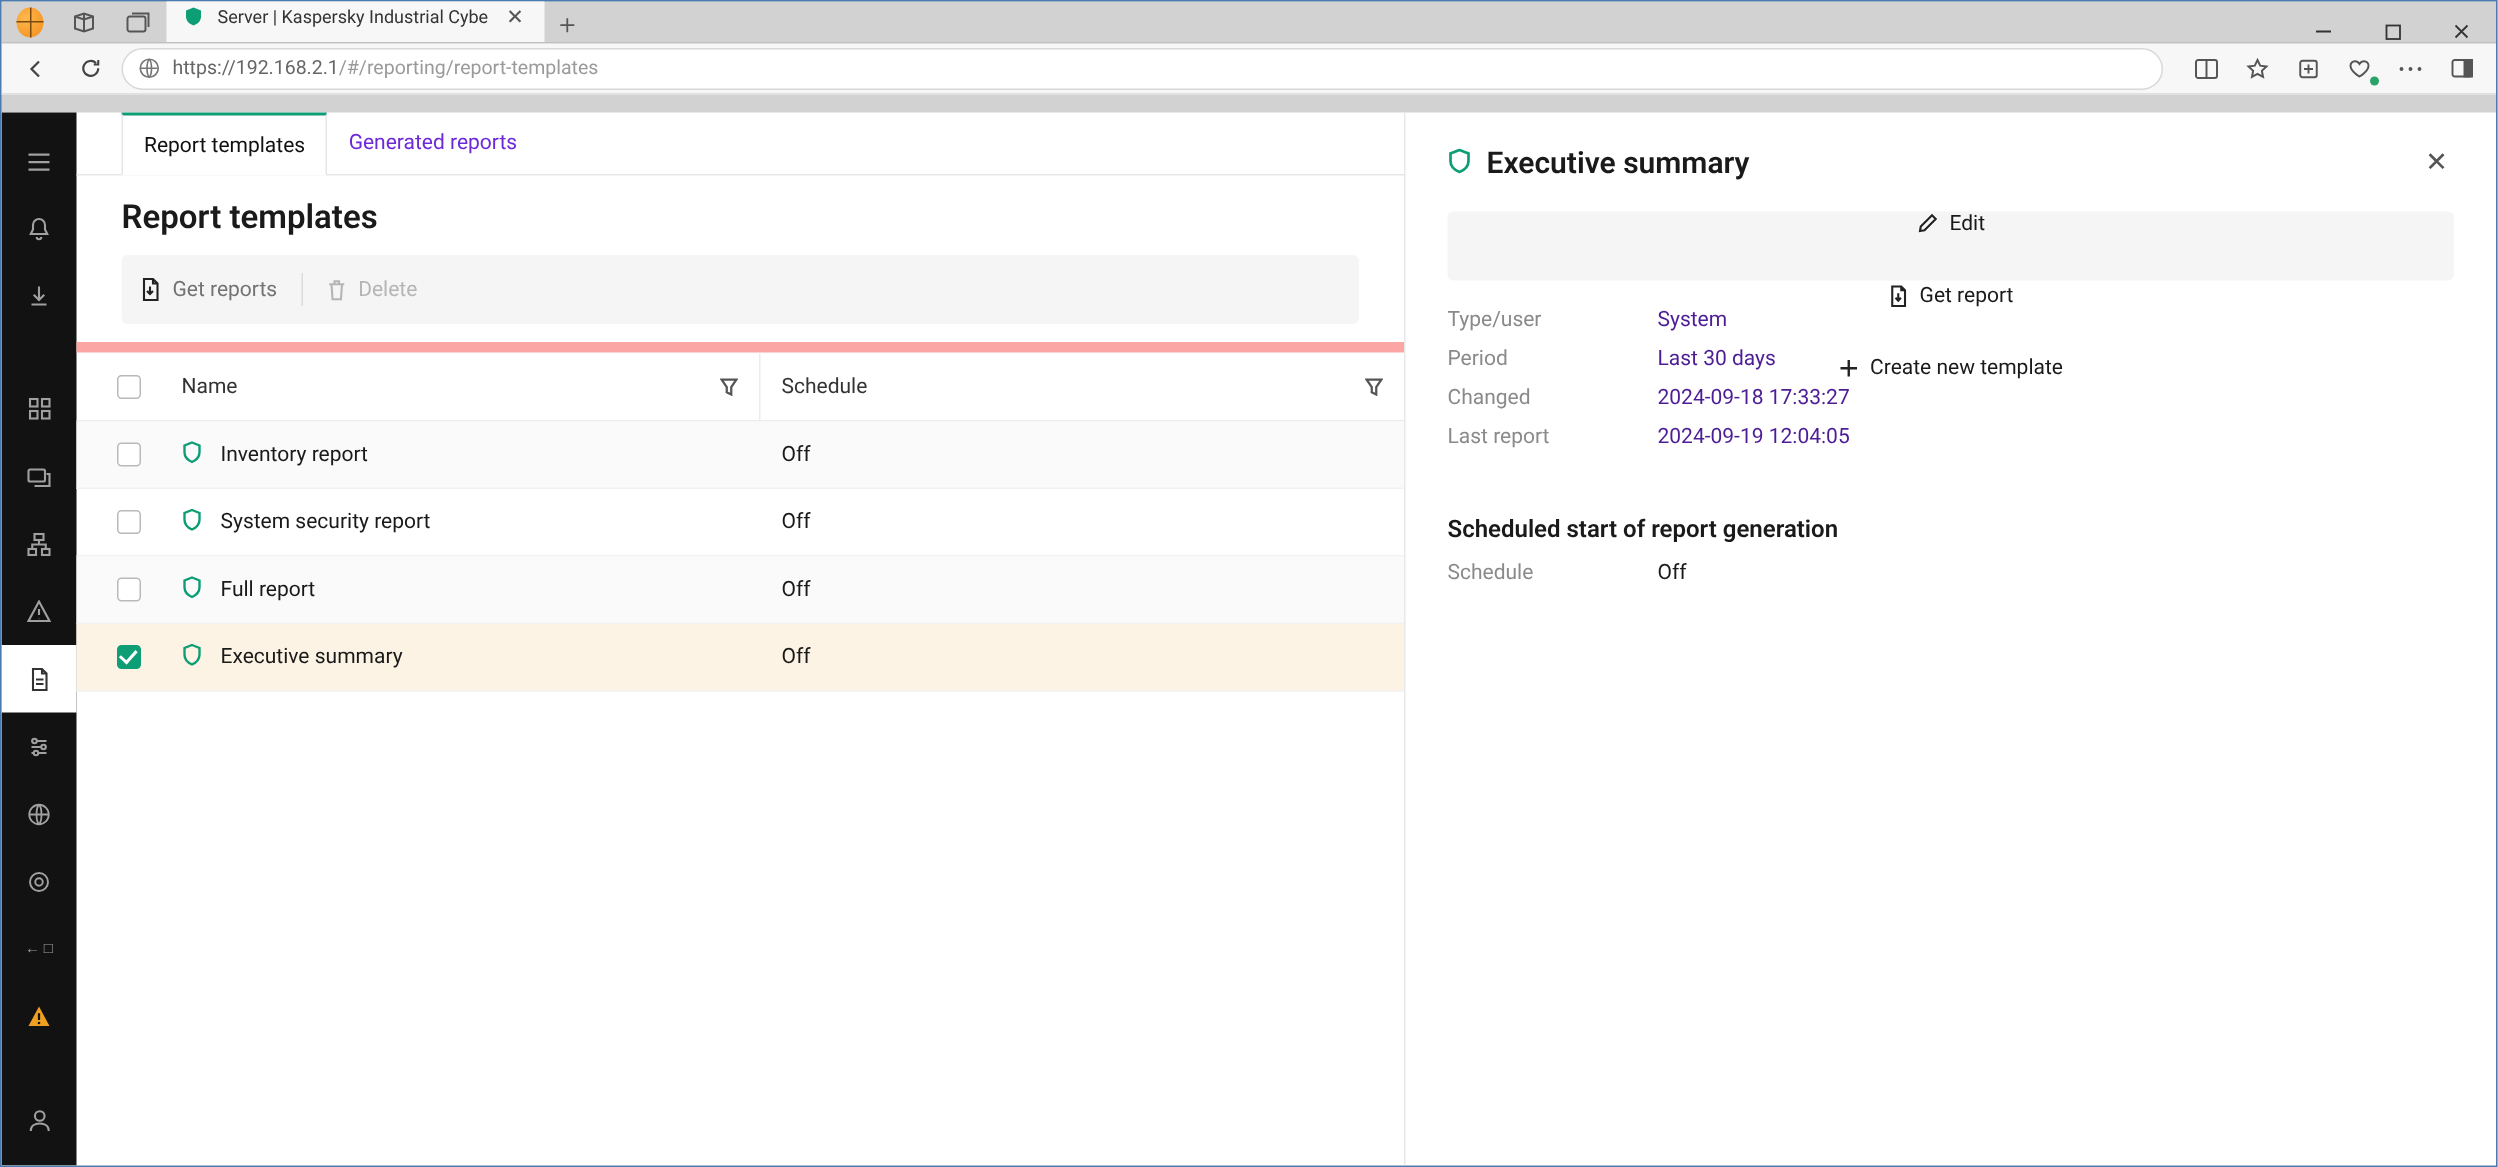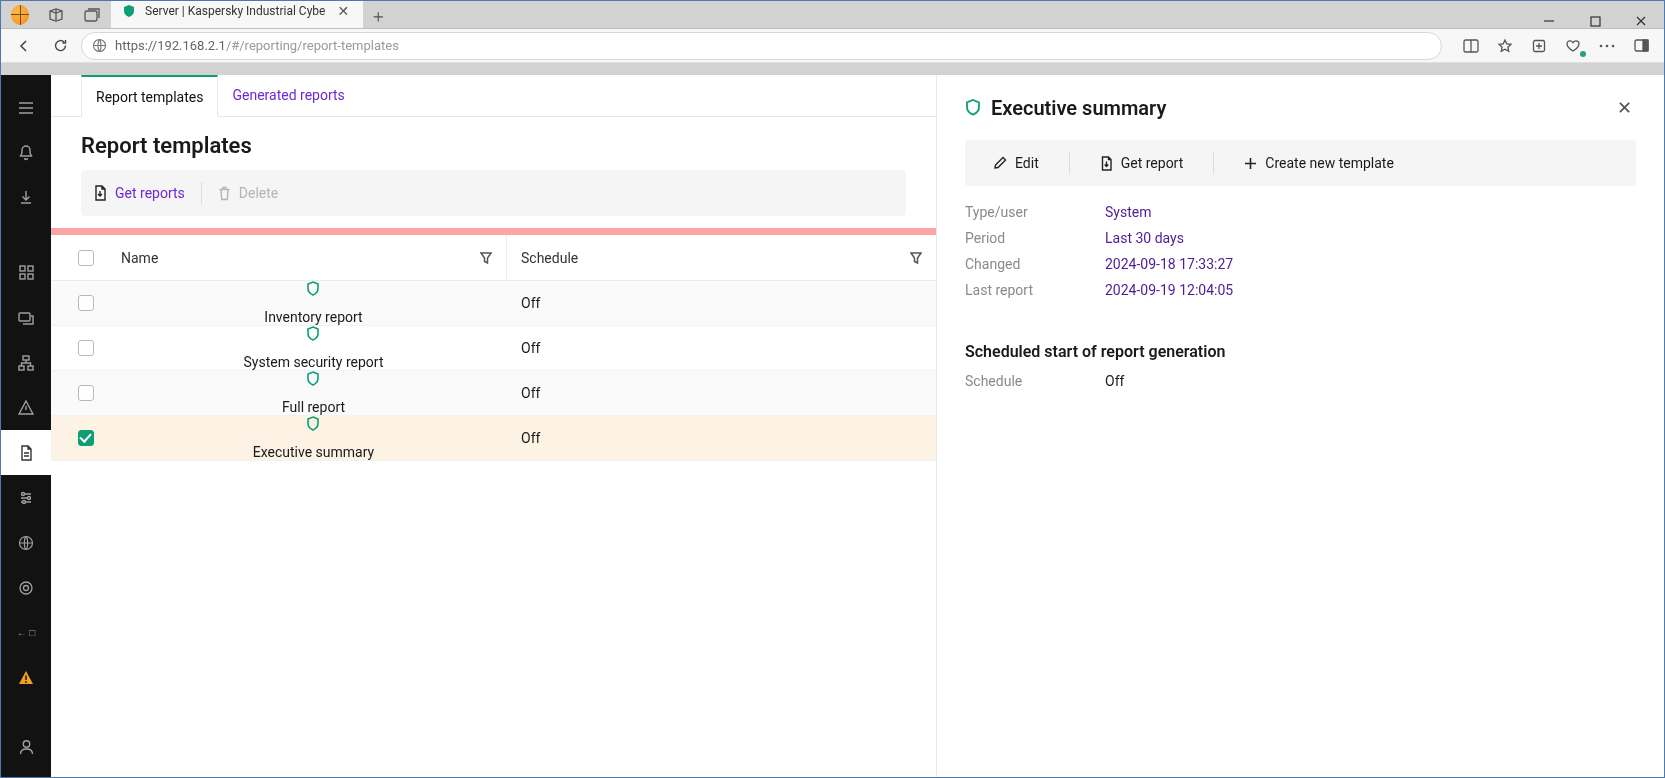--- a/index.html
+++ b/index.html
@@ -147,21 +147,21 @@
 .toolbar {
   margin: 0 30px 12px;
   background:#f5f5f5;
   border-radius:4px;
   display:flex;
   align-items:center;
   height:46px;
   padding: 0 12px;
   gap:16px;
 }
-.toolbar .tbtn { display:flex; align-items:center; gap:8px; font-size:14px; color:#6d28d9; }
+.toolbar .tbtn { display:flex; align-items:center; gap:8px; font-size:14px; color:#737373; }
 .toolbar .tbtn.disabled { color:#b5b5b5; }
 .toolbar .divider { width:1px; height:22px; background:#dcdcdc; }
 
 .table {
   display:flex;
   flex-direction:column;
   border-top:7px solid #fca5a5;
 }
 .thead {
   display:flex;
@@ -179,21 +179,21 @@
 
 .trow {
   display:flex;
   align-items:center;
   height:45px;
   font-size:14px;
   border-bottom:1px solid #f2f2f2;
 }
 .trow.striped { background:#fafafa; }
 .trow.selected { background:#fdf3e4; }
-.name-cell { display:flex; align-items:center; gap:10px;flex-direction:column; }
+.name-cell { display:flex; align-items:center; gap:10px; }
 .shield-sm { width:16px; height:18px; color:#0e9e76; }
 .checkbox {
   width:16px; height:16px; border:1.5px solid #b9b9b9; border-radius:3px; background:#fff;
 }
 .checkbox.checked { background:#0e9e76; border-color:#0e9e76; position:relative; }
 .checkbox.checked::after {
   content:""; position:absolute; left:3px; top:0px; width:5px; height:9px; border:2px solid #fff; border-top:none; border-left:none; transform:rotate(42deg);
 }
 
 
@@ -208,20 +208,21 @@
 .rp-header .close { margin-left:auto; color:#555; font-size:18px; padding:4px; }
 .rp-actions {
   margin-top:18px;
   background:#f5f5f5;
   border-radius:4px;
   height:46px;
   display:flex;
   align-items:center;
   padding:0 14px;
   gap:16px;
+  flex-direction:column;
 }
 .rp-actions .ab { display:flex; align-items:center; gap:8px; font-size:14px; padding: 0 14px; height:30px; }
 .rp-actions .vdiv { width:1px; height:22px; background:#dedede; }
 
 .kv {
   margin-top:18px;
   display:grid;
   grid-template-columns: 140px 1fr;
   row-gap: 10px;
   font-size:14px;

